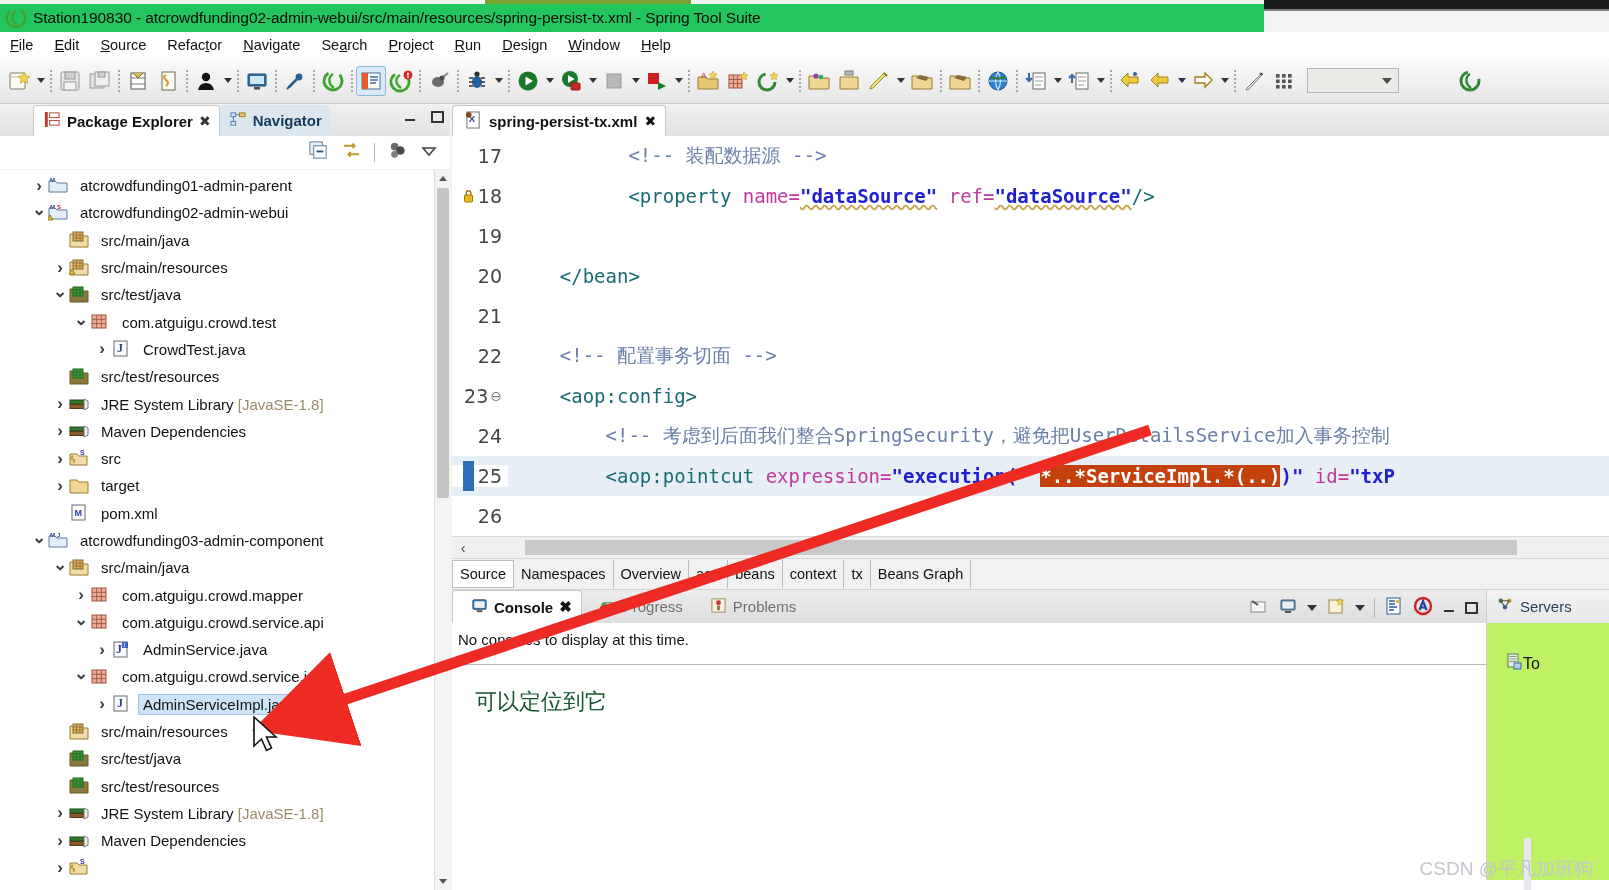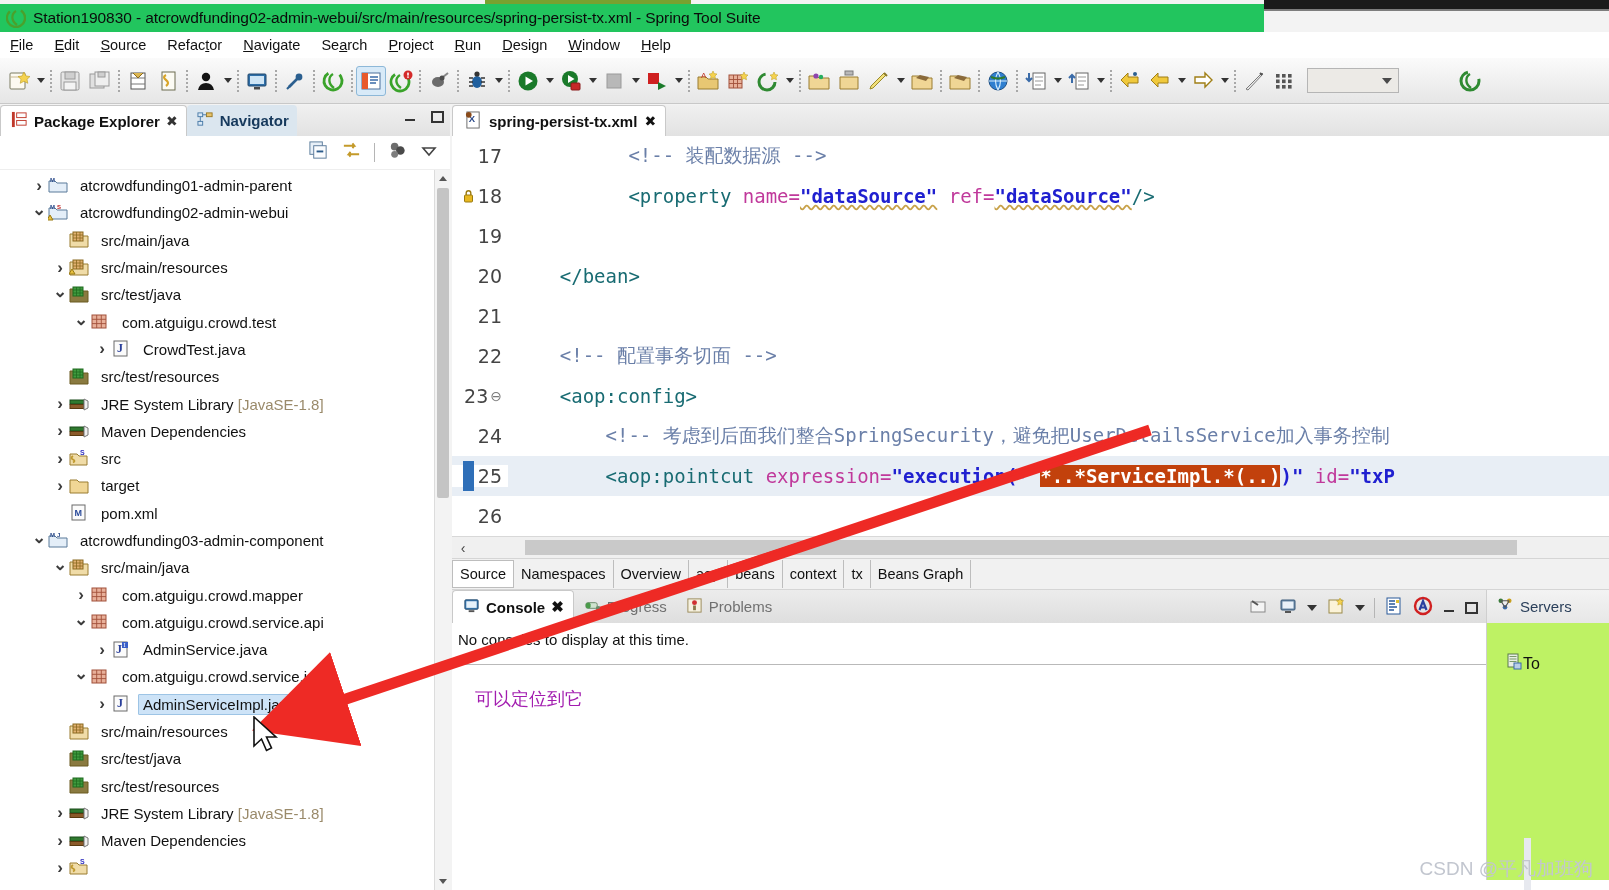--- a/index.html
+++ b/index.html
@@ -88,20 +88,21 @@
   .workbench { position: absolute; left: 0; top: 105px; width: 1609px; height: 785px; }
 
   
   .left-panel {
     position: absolute; left: 0; top: 0; width: 450px; height: 785px;
     background: #fff;
   }
   .viewtabs {
     display: flex; align-items: center; height: 31px; position: relative;
     background: linear-gradient(#f0f0f0,#e2e2e2);
+    padding-left: 33px;
   }
   .vtab {
     height: 31px; display: flex; align-items: center; gap: 6px;
     padding: 0 8px 0 10px; font-size: 15px; font-weight: bold; color: #111;
     border-top-left-radius: 4px; border-top-right-radius: 4px;
     white-space: nowrap;
   }
   .vtab.sel { background: #fff; border: 1px solid #c9c9c9; border-bottom: none; }
   .vtab.unsel { background: #dbe6ef; color: #16395c; }
   .vtab .xclose { font-size: 14px; font-weight: normal; color: #333; }
@@ -211,40 +212,40 @@
   
   .bottom {
     position: relative; height: 290px; display: flex; background: #f3f3f3;
   }
   .console-panel { position: relative; width: 1034px; height: 290px; background: #fff; }
   .console-tabbar {
     height: 33px; display: flex; align-items: flex-end; position: relative;
     background: linear-gradient(#ececec,#dedede);
   }
   .ctab {
-    height: 33px; display: flex; align-items: center; gap: 6px; padding: 0 9px 0 10px;
+    height: 33px; display: flex; align-items: center; gap: 6px; padding: 0 9px 0 18px;
     font-size: 15px; white-space: nowrap;
   }
   .ctab.sel { background:#fff; border:1px solid #c9c9c9; border-bottom:none; font-weight:bold; color:#111;
               border-top-left-radius:4px; border-top-right-radius:4px; }
   .ctab.unsel { color: #707070; }
   .console-ctrls { position:absolute; right:8px; top:6px; display:flex; align-items:center; gap:9px; }
   .console-body { padding: 8px 0 0 6px; font-size: 15px; color:#111; background:#fff; height: 257px; }
   .console-rule { margin-top: 16px; border-top: 1px solid #b9b9b9; }
 
   .right-view { width: 123px; background: #bef264; position: relative; border-left: 1px solid #cfcfcf;}
   .right-view .rtabbar { height: 33px; display:flex; align-items:center; gap:6px; padding-left:10px;
       background: linear-gradient(#f3f3f3,#e7e7e7); }
   .right-view .rtab { font-size: 15px; color:#2a3f5a; font-weight: normal; white-space: nowrap; }
   .right-row { display:flex; align-items:center; gap:0; padding: 30px 0 0 18px; font-size:16px; color:#111; }
 
   
   .arrow-svg { position: absolute; left: 0; top: 0; width: 1609px; height: 890px; pointer-events: none; }
   .annot {
-    position: absolute; left: 475px; top: 687px; font-size: 18px; color: #a21caf;
+    position: absolute; left: 475px; top: 687px; font-size: 22px; color: #14532d;
     font-family: "DejaVu Sans", sans-serif; white-space: nowrap;
   }
   .cursor-arrow { position: absolute; left: 252px; top: 716px; }
   .watermark {
     position: absolute; right: 16px; bottom: 8px; font-size: 19px; color: #c2c6cf;
     white-space: nowrap;
   }
   .wm-bar { position:absolute; right: 78px; bottom: 0px; width: 7px; height: 52px; background:#e7e9ef; }
 </style>
 </head>

